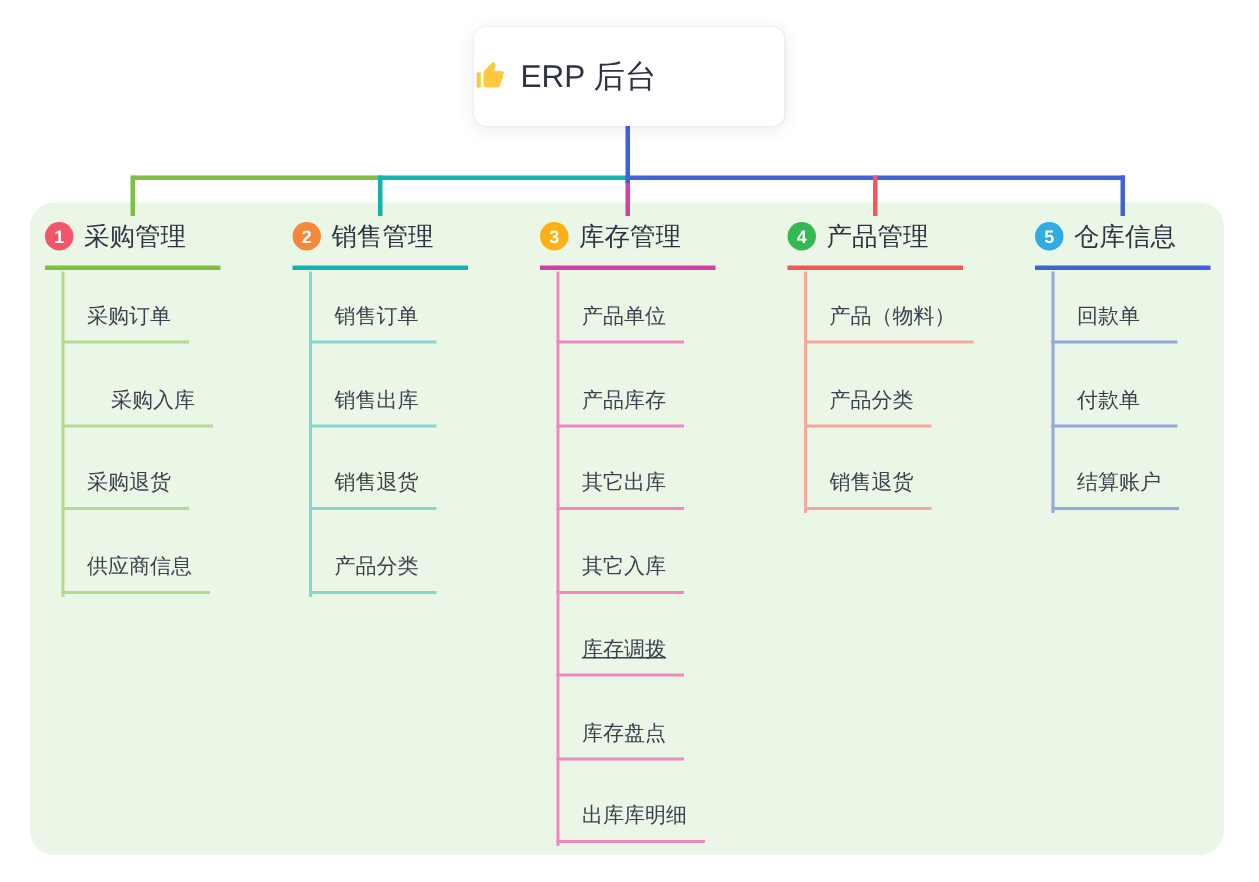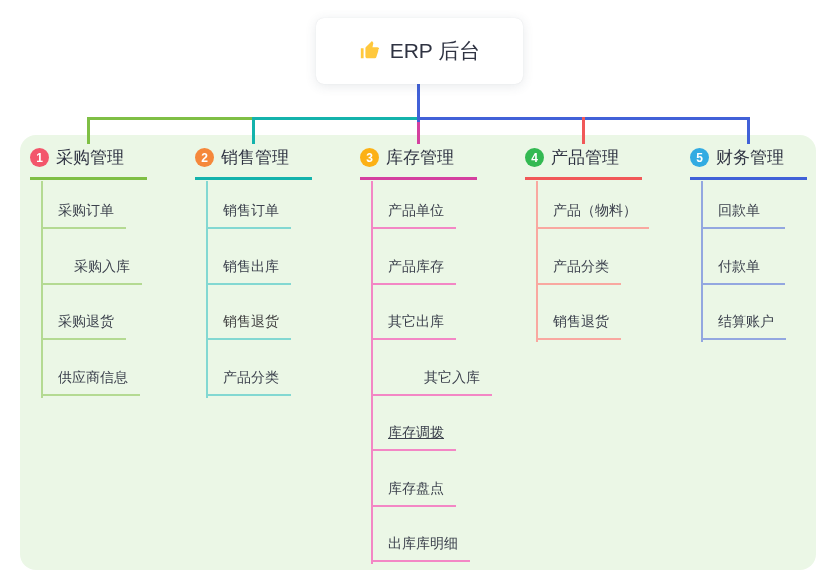--- a/index.html
+++ b/index.html
@@ -9,21 +9,21 @@
     position:relative; width:839px; height:588px; background:#ffffff; overflow:hidden;
   }
   #panel {
     position:absolute; left:20px; top:135px; width:796px; height:435px;
     background:#ebf7e6; border-radius:16px;
   }
   #root-node {
     position:absolute; left:316px; top:18px; width:207px; height:66px;
     background:#ffffff; border-radius:8px;
     box-shadow:0 2px 12px rgba(60,70,90,0.12), 0 0 1px rgba(60,70,90,0.15);
-    display:flex; align-items:center; justify-content:center; gap:9px;
+    display:flex; align-items:center; justify-content:flex-start; gap:9px;
     font-size:21px; font-weight:500; color:#2f3342; z-index:5;
   }
   .line { position:absolute; z-index:2; }
   .branch-title {
     position:absolute; width:117px; display:flex; align-items:center; gap:7px;
     padding-bottom:8px; font-size:17px; font-weight:500; color:#2f3342; z-index:3;
   }
   .badge {
     width:19px; height:19px; border-radius:50%; flex:0 0 19px;
     display:flex; align-items:center; justify-content:center;
@@ -103,21 +103,21 @@
       <div class="line" style="left: 371px; top: 181px; width: 2px; height: 383px; background: rgb(243, 135, 197);"></div>
       <div class="child-row" style="left: 371px; top: 199px; border-bottom: 2px solid rgb(243, 135, 197);">
         <span style="color: rgb(60, 65, 77);">产品单位</span>
       </div>
       <div class="child-row" style="left: 371px; top: 255px; border-bottom: 2px solid rgb(243, 135, 197);">
         <span style="color: rgb(60, 65, 77);">产品库存</span>
       </div>
       <div class="child-row" style="left: 371px; top: 310px; border-bottom: 2px solid rgb(243, 135, 197);">
         <span style="color: rgb(60, 65, 77);">其它出库</span>
       </div>
-      <div class="child-row" style="left: 371px; top: 366px; border-bottom: 2px solid rgb(243, 135, 197); padding-left: 36px;">
+      <div class="child-row" style="left: 371px; top: 366px; border-bottom: 2px solid rgb(243, 135, 197);">
         <span style="color: rgb(60, 65, 77);">其它入库</span>
       </div>
       <div class="child-row" style="left: 371px; top: 421px; border-bottom: 2px solid rgb(243, 135, 197);">
         <span style="color: rgb(60, 65, 77); text-decoration: underline;">库存调拨</span>
       </div>
       <div class="child-row" style="left: 371px; top: 477px; border-bottom: 2px solid rgb(243, 135, 197);">
         <span style="color: rgb(60, 65, 77);">库存盘点</span>
       </div>
       <div class="child-row" style="left: 371px; top: 532px; border-bottom: 2px solid rgb(243, 135, 197);">
         <span style="color: rgb(60, 65, 77);">出库库明细</span>
@@ -131,21 +131,21 @@
         <span style="color: rgb(60, 65, 77);">产品（物料）</span>
       </div>
       <div class="child-row" style="left: 536px; top: 255px; border-bottom: 2px solid rgb(249, 168, 160);">
         <span style="color: rgb(60, 65, 77);">产品分类</span>
       </div>
       <div class="child-row" style="left: 536px; top: 310px; border-bottom: 2px solid rgb(249, 168, 160);">
         <span style="color: rgb(60, 65, 77);">销售退货</span>
       </div>
       <div class="branch-title" style="left: 690px; top: 146px; border-bottom: 3px solid rgb(65, 97, 216); color: rgb(47, 51, 66);">
         <span class="badge" style="background: rgb(50, 171, 226);">5</span>
-        <span>财务管理</span>
+        <span>仓库信息</span>
       </div>
       <div class="line" style="left: 701px; top: 181px; width: 2px; height: 161px; background: rgb(147, 167, 224);"></div>
       <div class="child-row" style="left: 701px; top: 199px; border-bottom: 2px solid rgb(147, 167, 224);">
         <span style="color: rgb(60, 65, 77);">回款单</span>
       </div>
       <div class="child-row" style="left: 701px; top: 255px; border-bottom: 2px solid rgb(147, 167, 224);">
         <span style="color: rgb(60, 65, 77);">付款单</span>
       </div>
       <div class="child-row" style="left: 701px; top: 310px; border-bottom: 2px solid rgb(147, 167, 224);">
         <span style="color: rgb(60, 65, 77);">结算账户</span>

